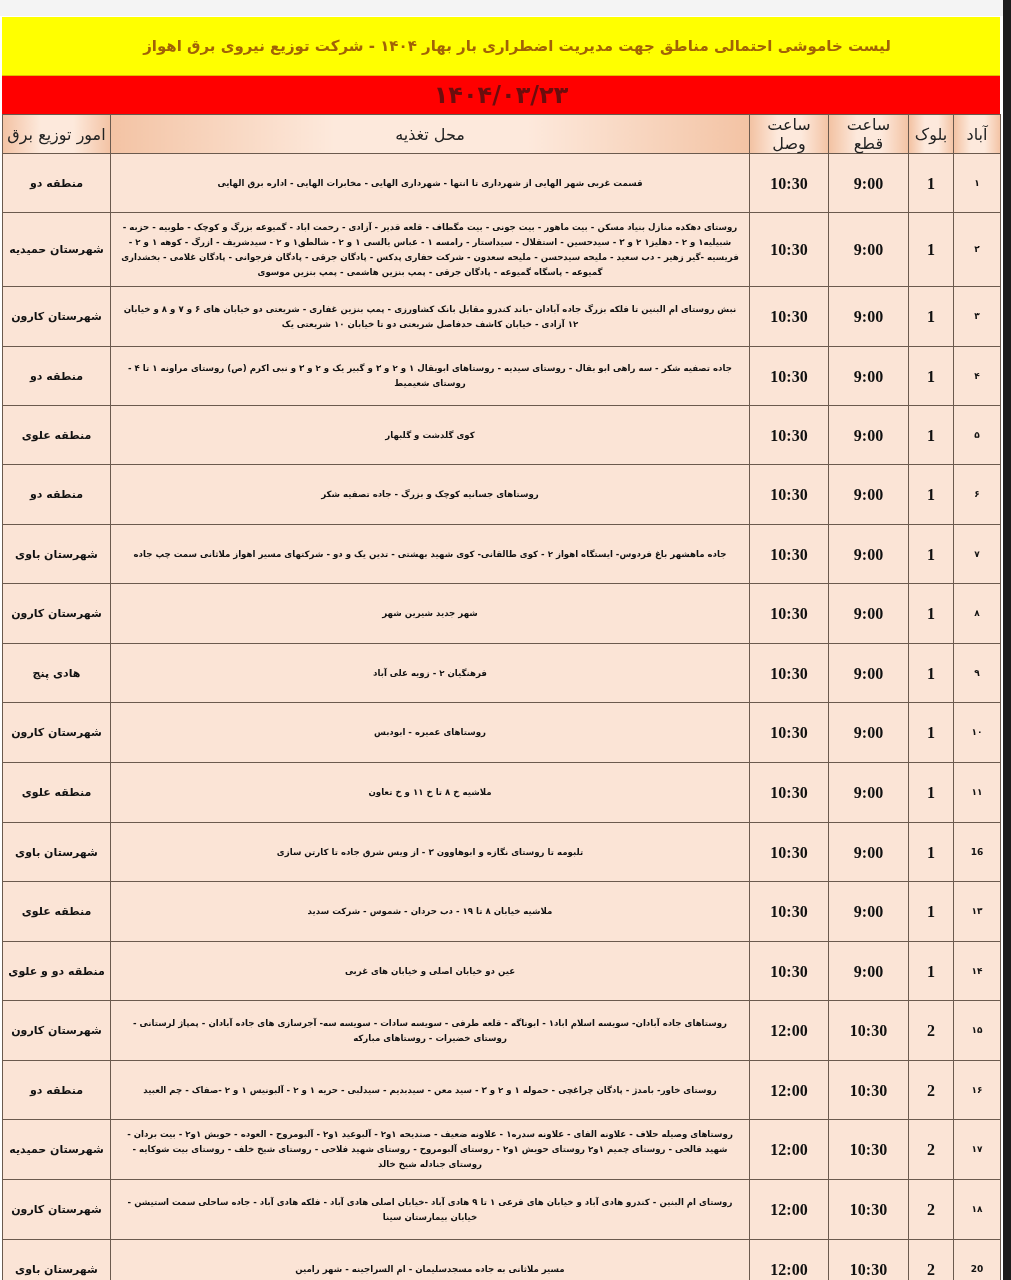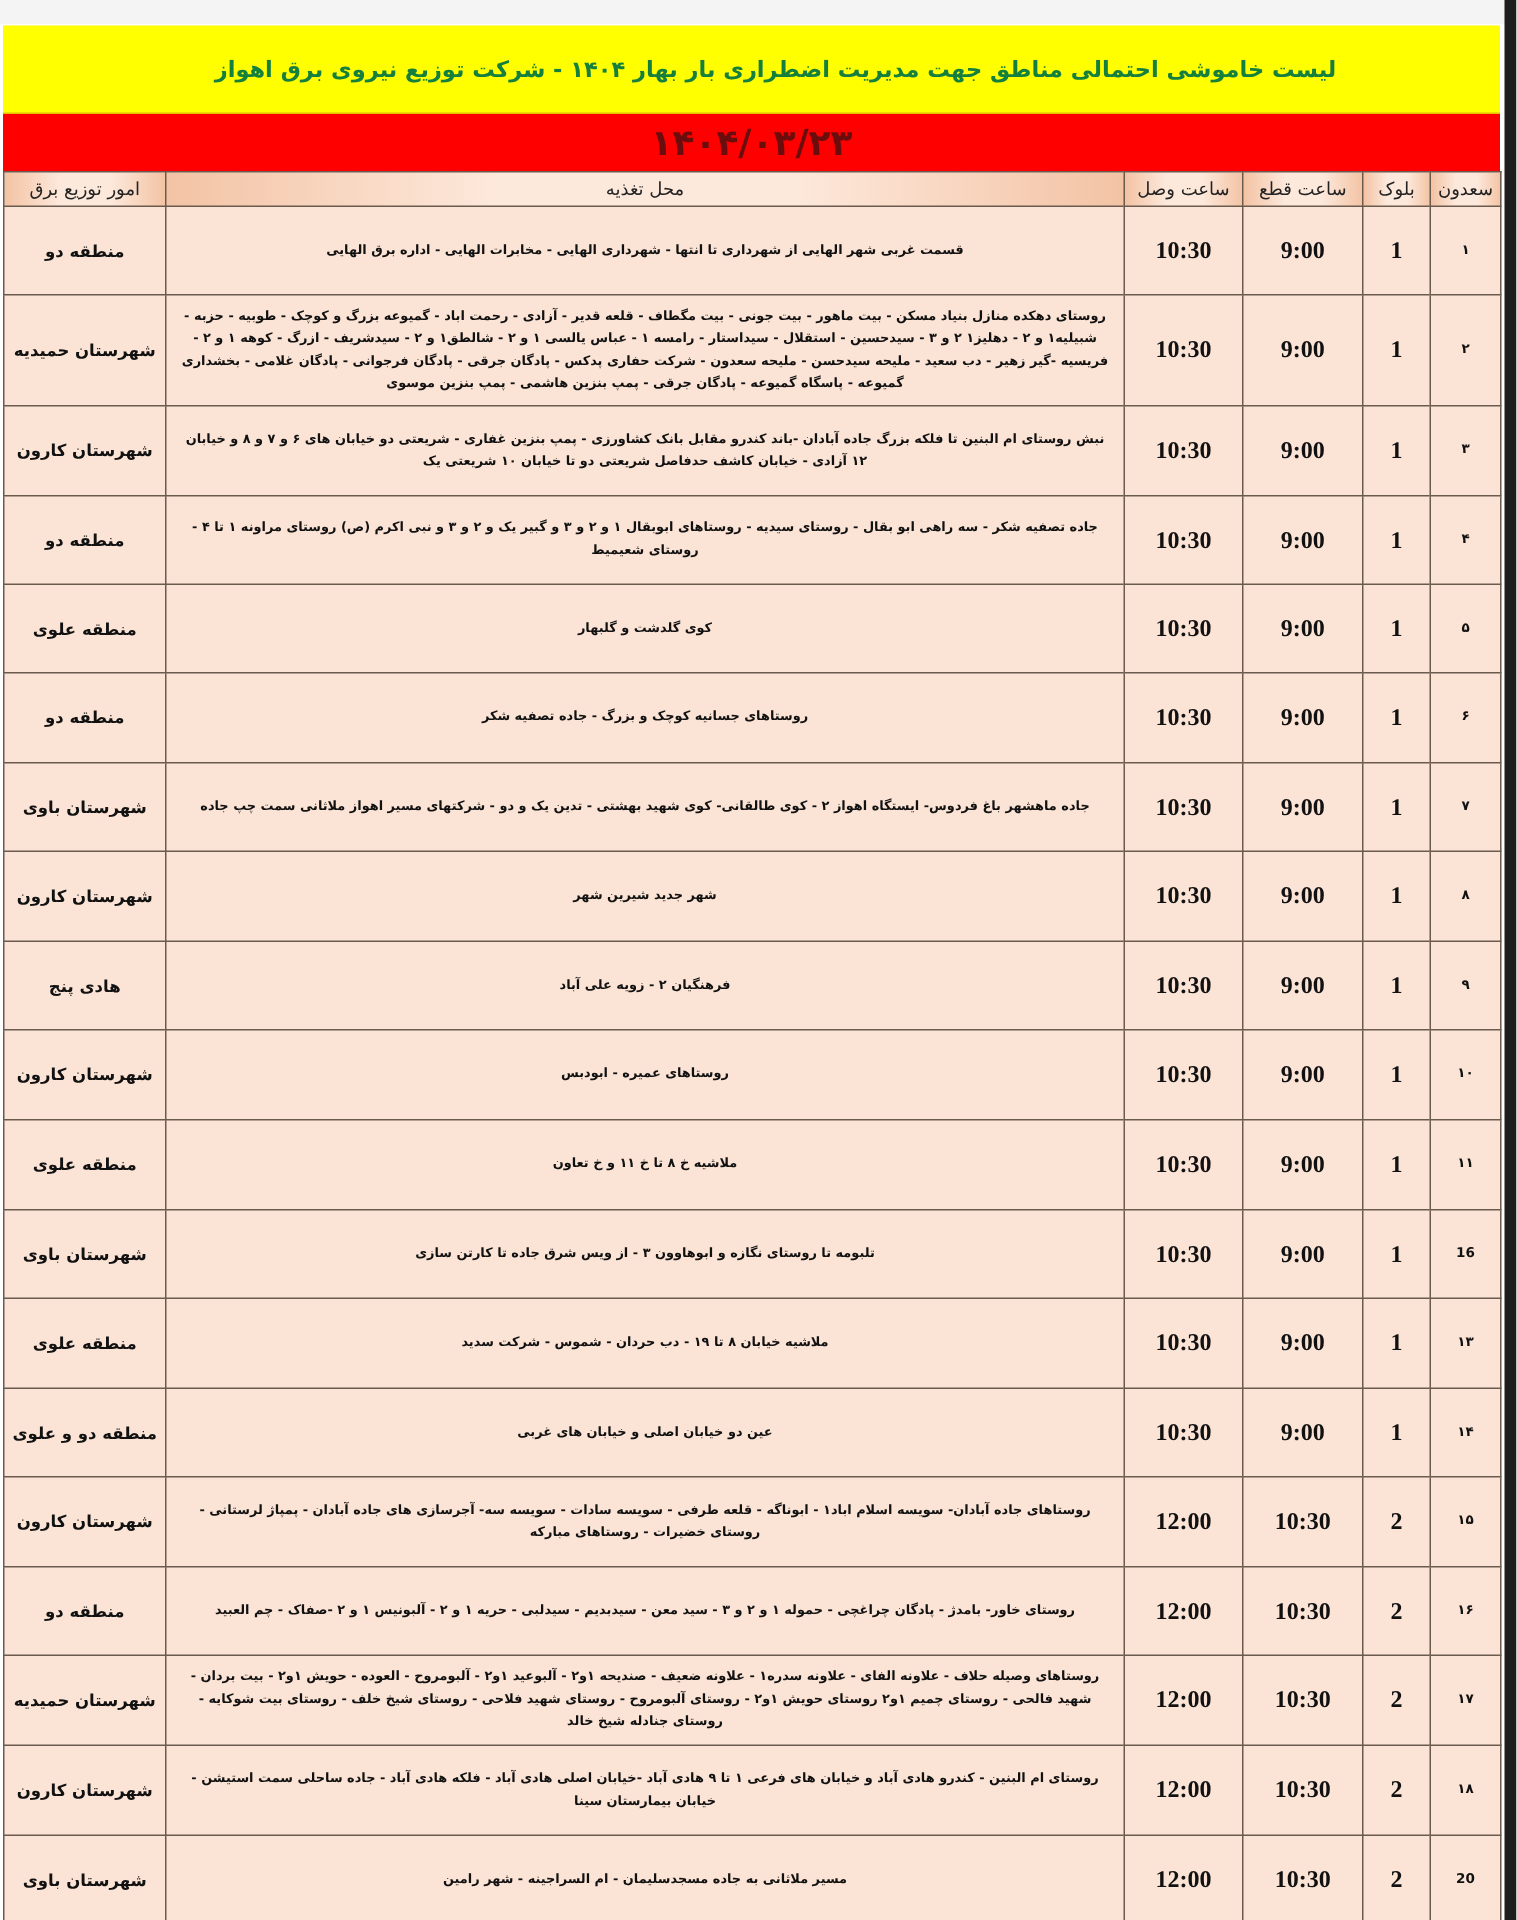--- a/index.html
+++ b/index.html
@@ -34,21 +34,21 @@
     }
     .title-bar {
       height: 58px;
       background: #ffff00;
       display: flex;
       align-items: center;
       justify-content: center;
       direction: rtl;
       font-weight: bold;
       font-size: 15px;
-      color: #15803d;
+      color: #a16207;
       border-bottom: 1px solid #e0c000;
       padding-left: 32px;
     }
     .date-bar {
       height: 38px;
       background: #ff0000;
       display: flex;
       align-items: center;
       justify-content: center;
       font-weight: bold;
@@ -65,21 +65,21 @@
     }
     table.grid th, table.grid td {
       border: 1px solid #6b5a4e;
       text-align: center;
       vertical-align: middle;
       padding: 0 4px;
       color: #111;
     }
     table.grid thead th {
       height: 22px;
-      font-size: 12px;
+      font-size: 16px;
       font-weight: normal;
       background: linear-gradient(to right, #f3c3a4 0%, #fde9dc 35%, #fde9dc 65%, #f3c3a4 100%);
       color: #222;
       margin-left: 12px;
     }
     table.grid tbody td {
       background: #fbe4d6;
       font-size: 9px;
       font-weight: bold;
       line-height: 15px;
@@ -112,21 +112,21 @@
     <colgroup>
       <col class="w-num">
       <col class="w-block">
       <col class="w-cut">
       <col class="w-con">
       <col class="w-loc">
       <col class="w-area">
     </colgroup>
     <thead>
       <tr>
-        <th>سعدون</th>
+        <th>آباد</th>
         <th>بلوک</th>
         <th>ساعت قطع</th>
         <th>ساعت وصل</th>
         <th>محل تغذیه</th>
         <th>امور توزیع برق</th>
       </tr>
     </thead>
     <tbody id="rows-body">
     <tr style="height: 59px;">
           <td class="c-num">۱</td>

